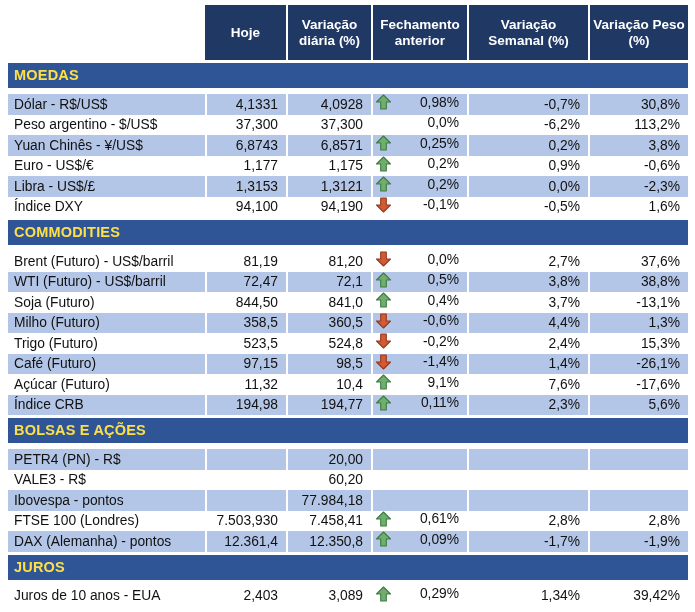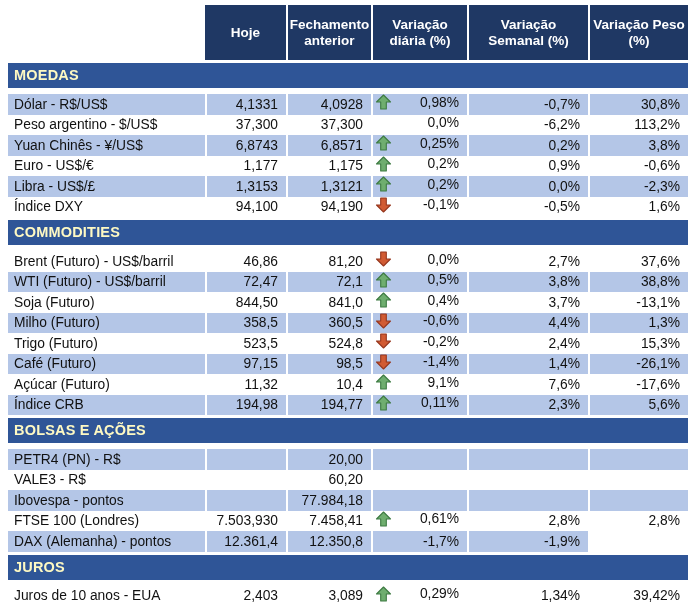--- a/index.html
+++ b/index.html
@@ -22,21 +22,21 @@
   .header-cell{
     background:#1F3864;color:#ffffff;font-weight:bold;font-size:13.5px;
     display:flex;align-items:center;justify-content:center;text-align:center;
     line-height:16px;box-sizing:border-box;padding:2px 3px;
   }
   .header-cell + .header-cell{border-left:2px solid #ffffff;}
   .header-spacer{background:transparent;}
 
   
   .section-bar{
-    margin-top:3px;height:25px;background:#2F5597;color:#fef9c3;
+    margin-top:3px;height:25px;background:#2F5597;color:#fde047;
     font-weight:bold;font-size:14.5px;line-height:25px;padding-left:6px;
     box-sizing:border-box;letter-spacing:.2px;
     margin-bottom:6px;
   }
 
   
   .row{height:20.5px;font-size:13.8px;}
   .row .cell{
     box-sizing:border-box;display:flex;align-items:center;
     white-space:nowrap;overflow:hidden;background:transparent;
@@ -51,22 +51,22 @@
 </style>
 </head>
 <body>
 
 <div class="page">
   <div class="table-wrap">
 
     <div class="grid header-row">
       <div class="header-spacer"></div>
       <div class="header-cell">Hoje</div>
+      <div class="header-cell">Variação diária (%)</div>
       <div class="header-cell">Fechamento anterior</div>
-      <div class="header-cell">Variação diária (%)</div>
       <div class="header-cell">Variação Semanal (%)</div>
       <div class="header-cell">Variação Peso (%)</div>
     </div>
 
     <div id="sections-root">
         <div class="section-bar">MOEDAS</div>
         <div class="grid row shaded">
           <div class="cell label">Dólar - R$/US$</div>
           <div class="cell num">4,1331</div>
           <div class="cell num">4,0928</div>
@@ -147,21 +147,21 @@
               </svg>
             </span>
             <span class="val">-0,1%</span>
           </div>
           <div class="cell num">-0,5%</div>
           <div class="cell num">1,6%</div>
         </div>
         <div class="section-bar">COMMODITIES</div>
         <div class="grid row">
           <div class="cell label">Brent (Futuro) - US$/barril</div>
-          <div class="cell num">46,86</div>
+          <div class="cell num">81,19</div>
           <div class="cell num">81,20</div>
           <div class="cell diaria">
             <span class="arrow">
               <svg width="17" height="16" viewBox="0 0 17 16">
                 <path transform="rotate(180 8.5 8)" d="M8.5 1 L15.5 8 L11.3 8 L11.3 15 L5.7 15 L5.7 8 L1.5 8 Z" fill="#D15B33" stroke="#96371E" stroke-width="1.1" stroke-linejoin="round"></path>
               </svg>
             </span>
             <span class="val">0,0%</span>
           </div>
           <div class="cell num">2,7%</div>
@@ -315,20 +315,28 @@
             </span>
             <span class="val">0,61%</span>
           </div>
           <div class="cell num">2,8%</div>
           <div class="cell num">2,8%</div>
         </div>
         <div class="grid row shaded">
           <div class="cell label">DAX (Alemanha) - pontos</div>
           <div class="cell num">12.361,4</div>
           <div class="cell num">12.350,8</div>
+          <div class="cell diaria">
+            <span class="arrow">
+              <svg width="17" height="16" viewBox="0 0 17 16">
+                <path d="M8.5 1 L15.5 8 L11.3 8 L11.3 15 L5.7 15 L5.7 8 L1.5 8 Z" fill="#6FAE6F" stroke="#3D7A42" stroke-width="1.1" stroke-linejoin="round"></path>
+              </svg>
+            </span>
+            <span class="val">0,09%</span>
+          </div>
           <div class="cell num">-1,7%</div>
           <div class="cell num">-1,9%</div>
         </div>
         <div class="section-bar">JUROS</div>
         <div class="grid row">
           <div class="cell label">Juros de 10 anos - EUA</div>
           <div class="cell num">2,403</div>
           <div class="cell num">3,089</div>
           <div class="cell diaria">
             <span class="arrow">

